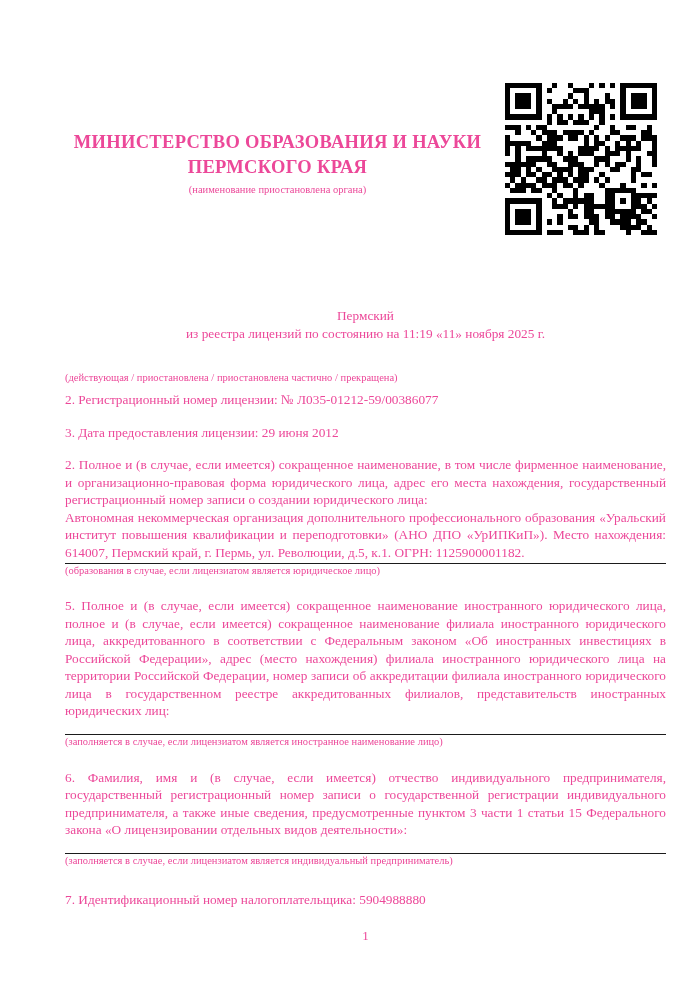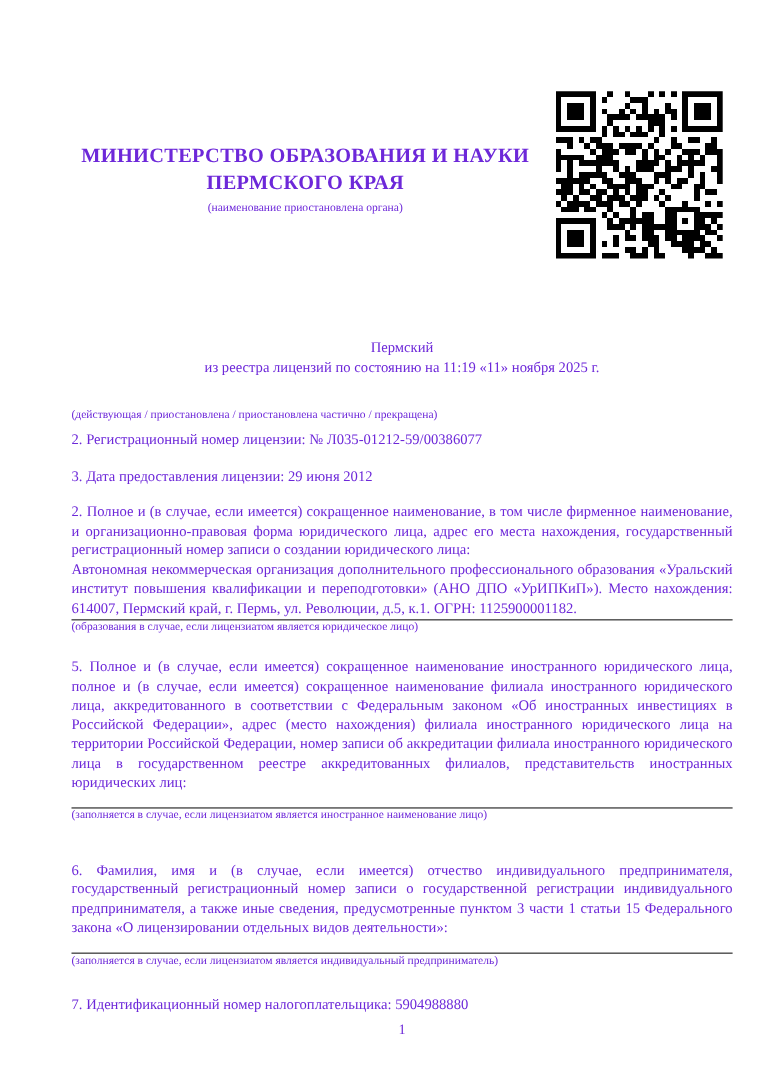--- a/index.html
+++ b/index.html
@@ -1,21 +1,21 @@
 <!DOCTYPE html>
 <html lang="ru"><head>
 <meta charset="utf-8">
 <style>
   html, body { margin: 0; padding: 0; background: #ffffff; }
   .page {
     position: relative;
     width: 700px;
     height: 989px;
     background: #ffffff;
-    color: #6d28d9;
+    color: #ec4899;
     font-family: "Liberation Serif", "DejaVu Serif", serif;
     overflow: hidden;
   }
   
   .ministry {
     position: absolute;
     left: 65px;
     top: 130px;
     width: 425px;
     text-align: center;
@@ -51,21 +51,21 @@
   .doc-title {
     margin-top: 307px;
     text-align: center;
   }
   .item { margin: 0; }
   .item-1 { margin-top: 29px; }
   .item-2 { margin-top: 7px; }
   .item-3 { margin-top: 15px; }
   .item-4 { margin-top: 15px; }
   .item-5 { margin-top: 20px; }
-  .item-6 { margin-top: 34px; }
+  .item-6 { margin-top: 21px; }
   .item-7 { margin-top: 24px; }
   .just { text-align: justify; }
   .rule {
     border-top: 1.5px solid #1b1b1b;
     height: 0;
     margin-top: 2px;
   }
   .rule-gap { margin-top: 14px; }
   .caption {
     width: 520px;

